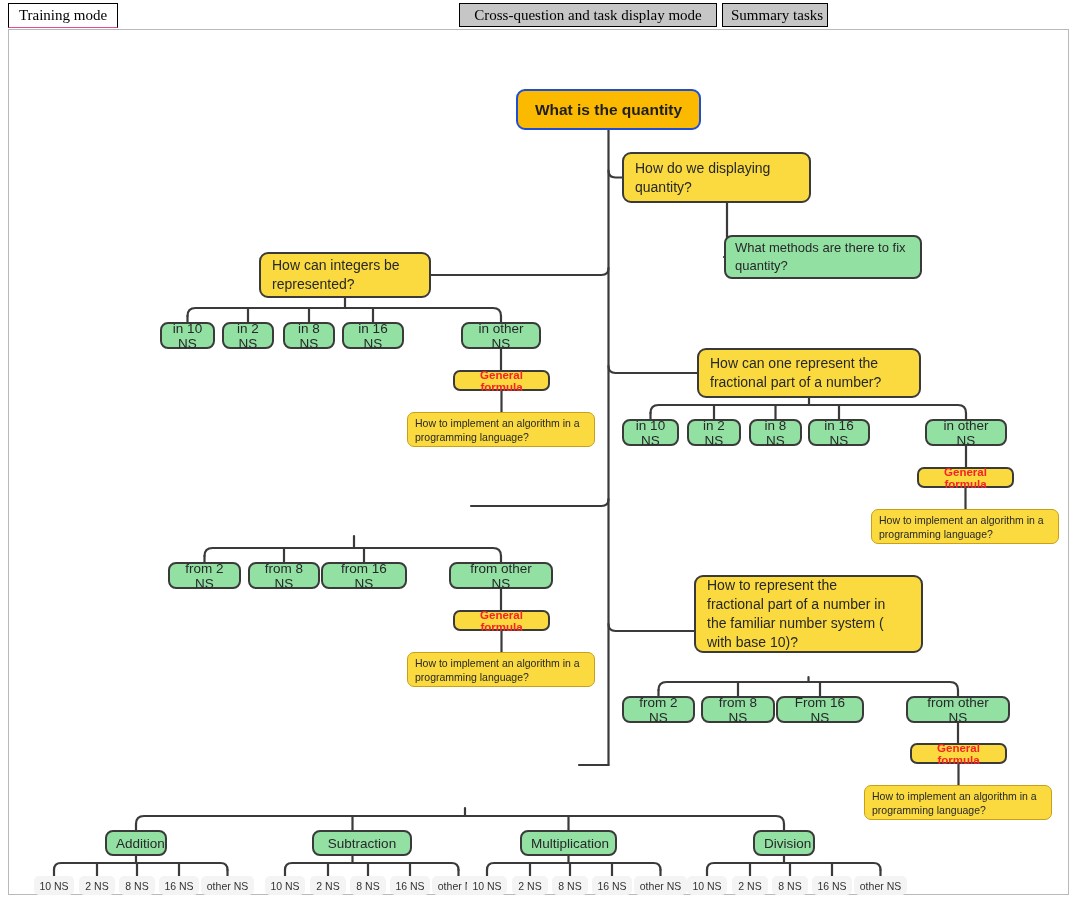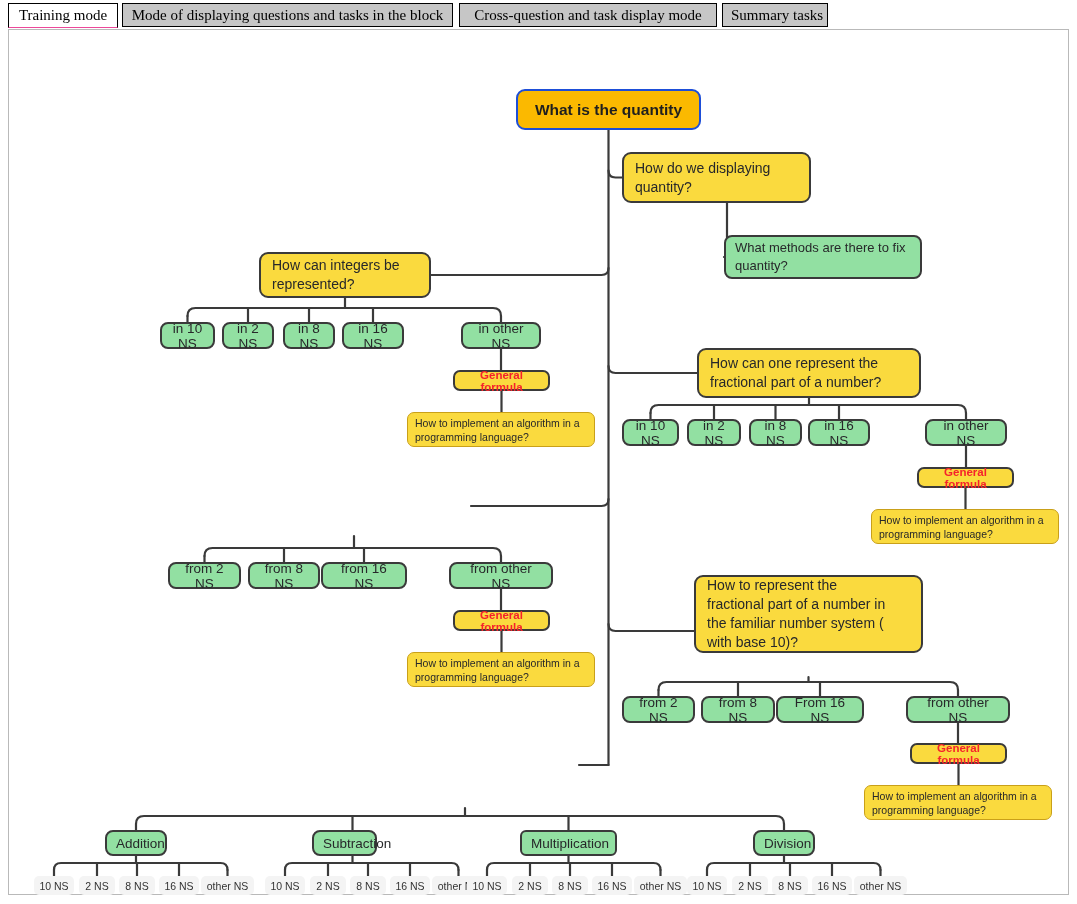--- a/index.html
+++ b/index.html
@@ -47,21 +47,20 @@
           color:#333;font-size:10.5px;padding:0 5px;
           justify-content:center;text-align:center;}
 </style>
 </head>
 <body>
 
 <div id="app">
 
   <div id="tabbar">
       <div class="tab active" style="left: 8px; width: 110px;">Training mode</div>
-      <div class="tab" style="left: 122px; width: 331px;">Mode of displaying questions and tasks in the block</div>
       <div class="tab" style="left: 459px; width: 258px;">Cross-question and task display mode</div>
       <div class="tab" style="left: 722px; width: 106px;">Summary tasks</div>
     </div>
 
   <div id="board">
     <div id="board-inner">
       <svg id="links" viewBox="0 0 1059 864" xmlns="http://www.w3.org/2000/svg">
           <path d="M 599.5 100 L 599.5 735" fill="none" stroke="#3a3a3a" stroke-width="2.2" stroke-linecap="round" stroke-linejoin="round"></path>
           <path d="M 599.5 140.5 Q 599.5 147.5 606.5 147.5 L 613 147.5" fill="none" stroke="#3a3a3a" stroke-width="2.2" stroke-linecap="round" stroke-linejoin="round"></path>
           <path d="M 718 173 L 718 220 Q 718 227 725 227 L 715 227" fill="none" stroke="#3a3a3a" stroke-width="2.2" stroke-linecap="round" stroke-linejoin="round"></path>
@@ -181,27 +180,27 @@
         <div class="node n-leaf" style="left: 897px; top: 666px; width: 104px; height: 27px;"><span>from other NS</span></div>
         <div class="node n-formula" style="left: 901px; top: 713px; width: 97px; height: 21px;"><span>General formula</span></div>
         <div class="node n-impl" style="left: 855px; top: 755px; width: 188px; height: 35px;"><span>How to implement an algorithm in a
 programming language?</span></div>
         <div class="node n-op" style="left: 96px; top: 800px; width: 62px; height: 26px;"><span>Addition</span></div>
         <div class="node n-tiny" style="left: 25px; top: 846px; width: 40px; height: 19px;"><span>10 NS</span></div>
         <div class="node n-tiny" style="left: 70px; top: 846px; width: 36px; height: 19px;"><span>2 NS</span></div>
         <div class="node n-tiny" style="left: 110px; top: 846px; width: 36px; height: 19px;"><span>8 NS</span></div>
         <div class="node n-tiny" style="left: 150px; top: 846px; width: 40px; height: 19px;"><span>16 NS</span></div>
         <div class="node n-tiny" style="left: 192px; top: 846px; width: 53px; height: 19px;"><span>other NS</span></div>
-        <div class="node n-op" style="left: 303px; top: 800px; width: 65px; height: 26px;"><span>Subtraction</span></div>
+        <div class="node n-op" style="left: 303px; top: 800px; width: 100px; height: 26px;"><span>Subtraction</span></div>
         <div class="node n-tiny" style="left: 256px; top: 846px; width: 40px; height: 19px;"><span>10 NS</span></div>
         <div class="node n-tiny" style="left: 301px; top: 846px; width: 36px; height: 19px;"><span>2 NS</span></div>
         <div class="node n-tiny" style="left: 341px; top: 846px; width: 36px; height: 19px;"><span>8 NS</span></div>
         <div class="node n-tiny" style="left: 381px; top: 846px; width: 40px; height: 19px;"><span>16 NS</span></div>
         <div class="node n-tiny" style="left: 423px; top: 846px; width: 53px; height: 19px;"><span>other NS</span></div>
-        <div class="node n-op" style="left: 511px; top: 800px; width: 97px; height: 26px; border-radius: 6px;"><span>Multiplication</span></div>
+        <div class="node n-op" style="left: 511px; top: 800px; width: 97px; height: 26px;"><span>Multiplication</span></div>
         <div class="node n-tiny" style="left: 458px; top: 846px; width: 40px; height: 19px;"><span>10 NS</span></div>
         <div class="node n-tiny" style="left: 503px; top: 846px; width: 36px; height: 19px;"><span>2 NS</span></div>
         <div class="node n-tiny" style="left: 543px; top: 846px; width: 36px; height: 19px;"><span>8 NS</span></div>
         <div class="node n-tiny" style="left: 583px; top: 846px; width: 40px; height: 19px;"><span>16 NS</span></div>
         <div class="node n-tiny" style="left: 625px; top: 846px; width: 53px; height: 19px;"><span>other NS</span></div>
         <div class="node n-op" style="left: 744px; top: 800px; width: 62px; height: 26px;"><span>Division</span></div>
         <div class="node n-tiny" style="left: 678px; top: 846px; width: 40px; height: 19px;"><span>10 NS</span></div>
         <div class="node n-tiny" style="left: 723px; top: 846px; width: 36px; height: 19px;"><span>2 NS</span></div>
         <div class="node n-tiny" style="left: 763px; top: 846px; width: 36px; height: 19px;"><span>8 NS</span></div>
         <div class="node n-tiny" style="left: 803px; top: 846px; width: 40px; height: 19px;"><span>16 NS</span></div>

